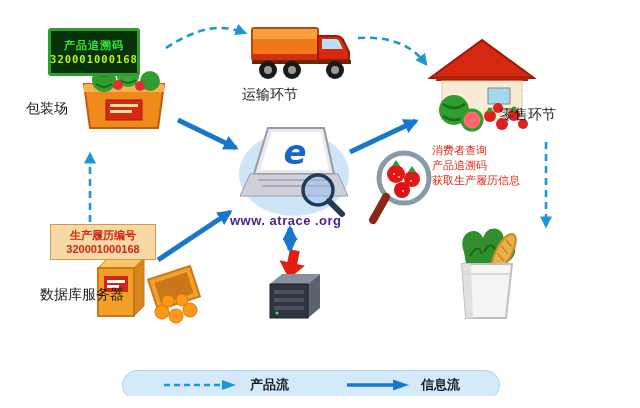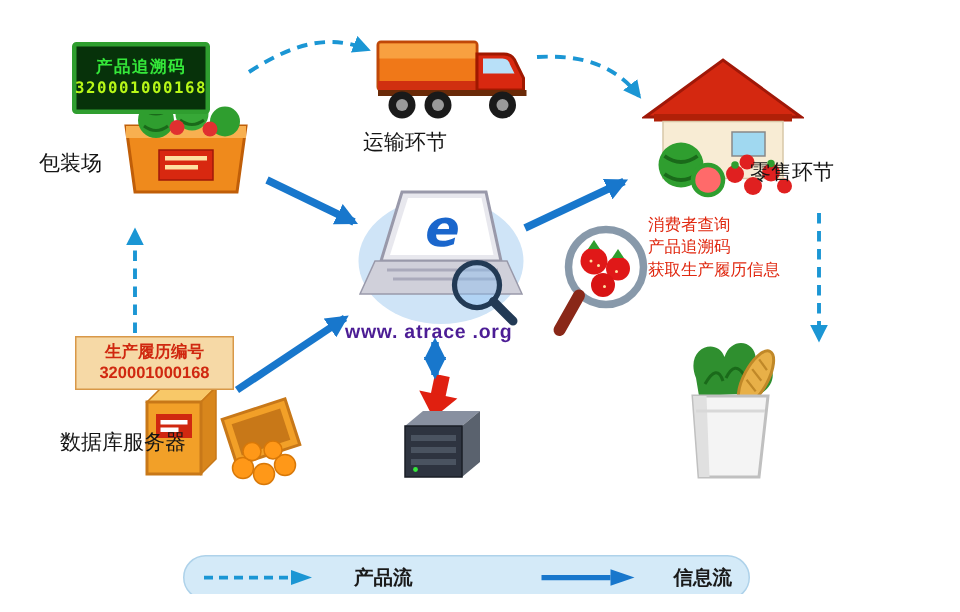--- a/index.html
+++ b/index.html
@@ -15,21 +15,21 @@
   .led .c{color:#b8f818;font-family:"DejaVu Sans Mono",monospace;font-size:10.5px;font-weight:bold;letter-spacing:1px;line-height:12px}
   .url{position:absolute;left:230px;top:213px;width:132px;text-align:left;color:#4c1d95;
        font-weight:bold;font-size:13px;z-index:3;letter-spacing:.5px}
   .consumer{position:absolute;left:432px;top:143px;color:#e02810;font-size:11px;font-weight:normal;
        line-height:15px;z-index:3;white-space:nowrap}
   .hist{position:absolute;left:50px;top:224px;width:106px;padding:3px 4px;background:#f6d9a6;
        border:1px solid #d89848;color:#d02810;font-size:11px;font-weight:bold;line-height:14px;
        text-align:center;z-index:3;white-space:nowrap}
   .legend{position:absolute;left:122px;top:370px;width:378px;height:30px;background:#d4eaf8;
        border:1px solid #aed2ea;border-radius:15px;display:flex;align-items:center;
-       justify-content:center;gap:24px;z-index:3}
+       justify-content:center;gap:10px;z-index:3}
   .legend .lg-label{font-size:13px;font-weight:bold;color:#1a1a1a}
 </style>
 </head>
 <body>
 
 <div class="canvas">
 
   <svg class="overlay" width="640" height="408" viewBox="0 0 640 408">
     <defs>
       <marker id="mh" viewBox="0 0 10 10" refX="8" refY="5" markerWidth="3" markerHeight="3" orient="auto-start-reverse" markerUnits="strokeWidth">

